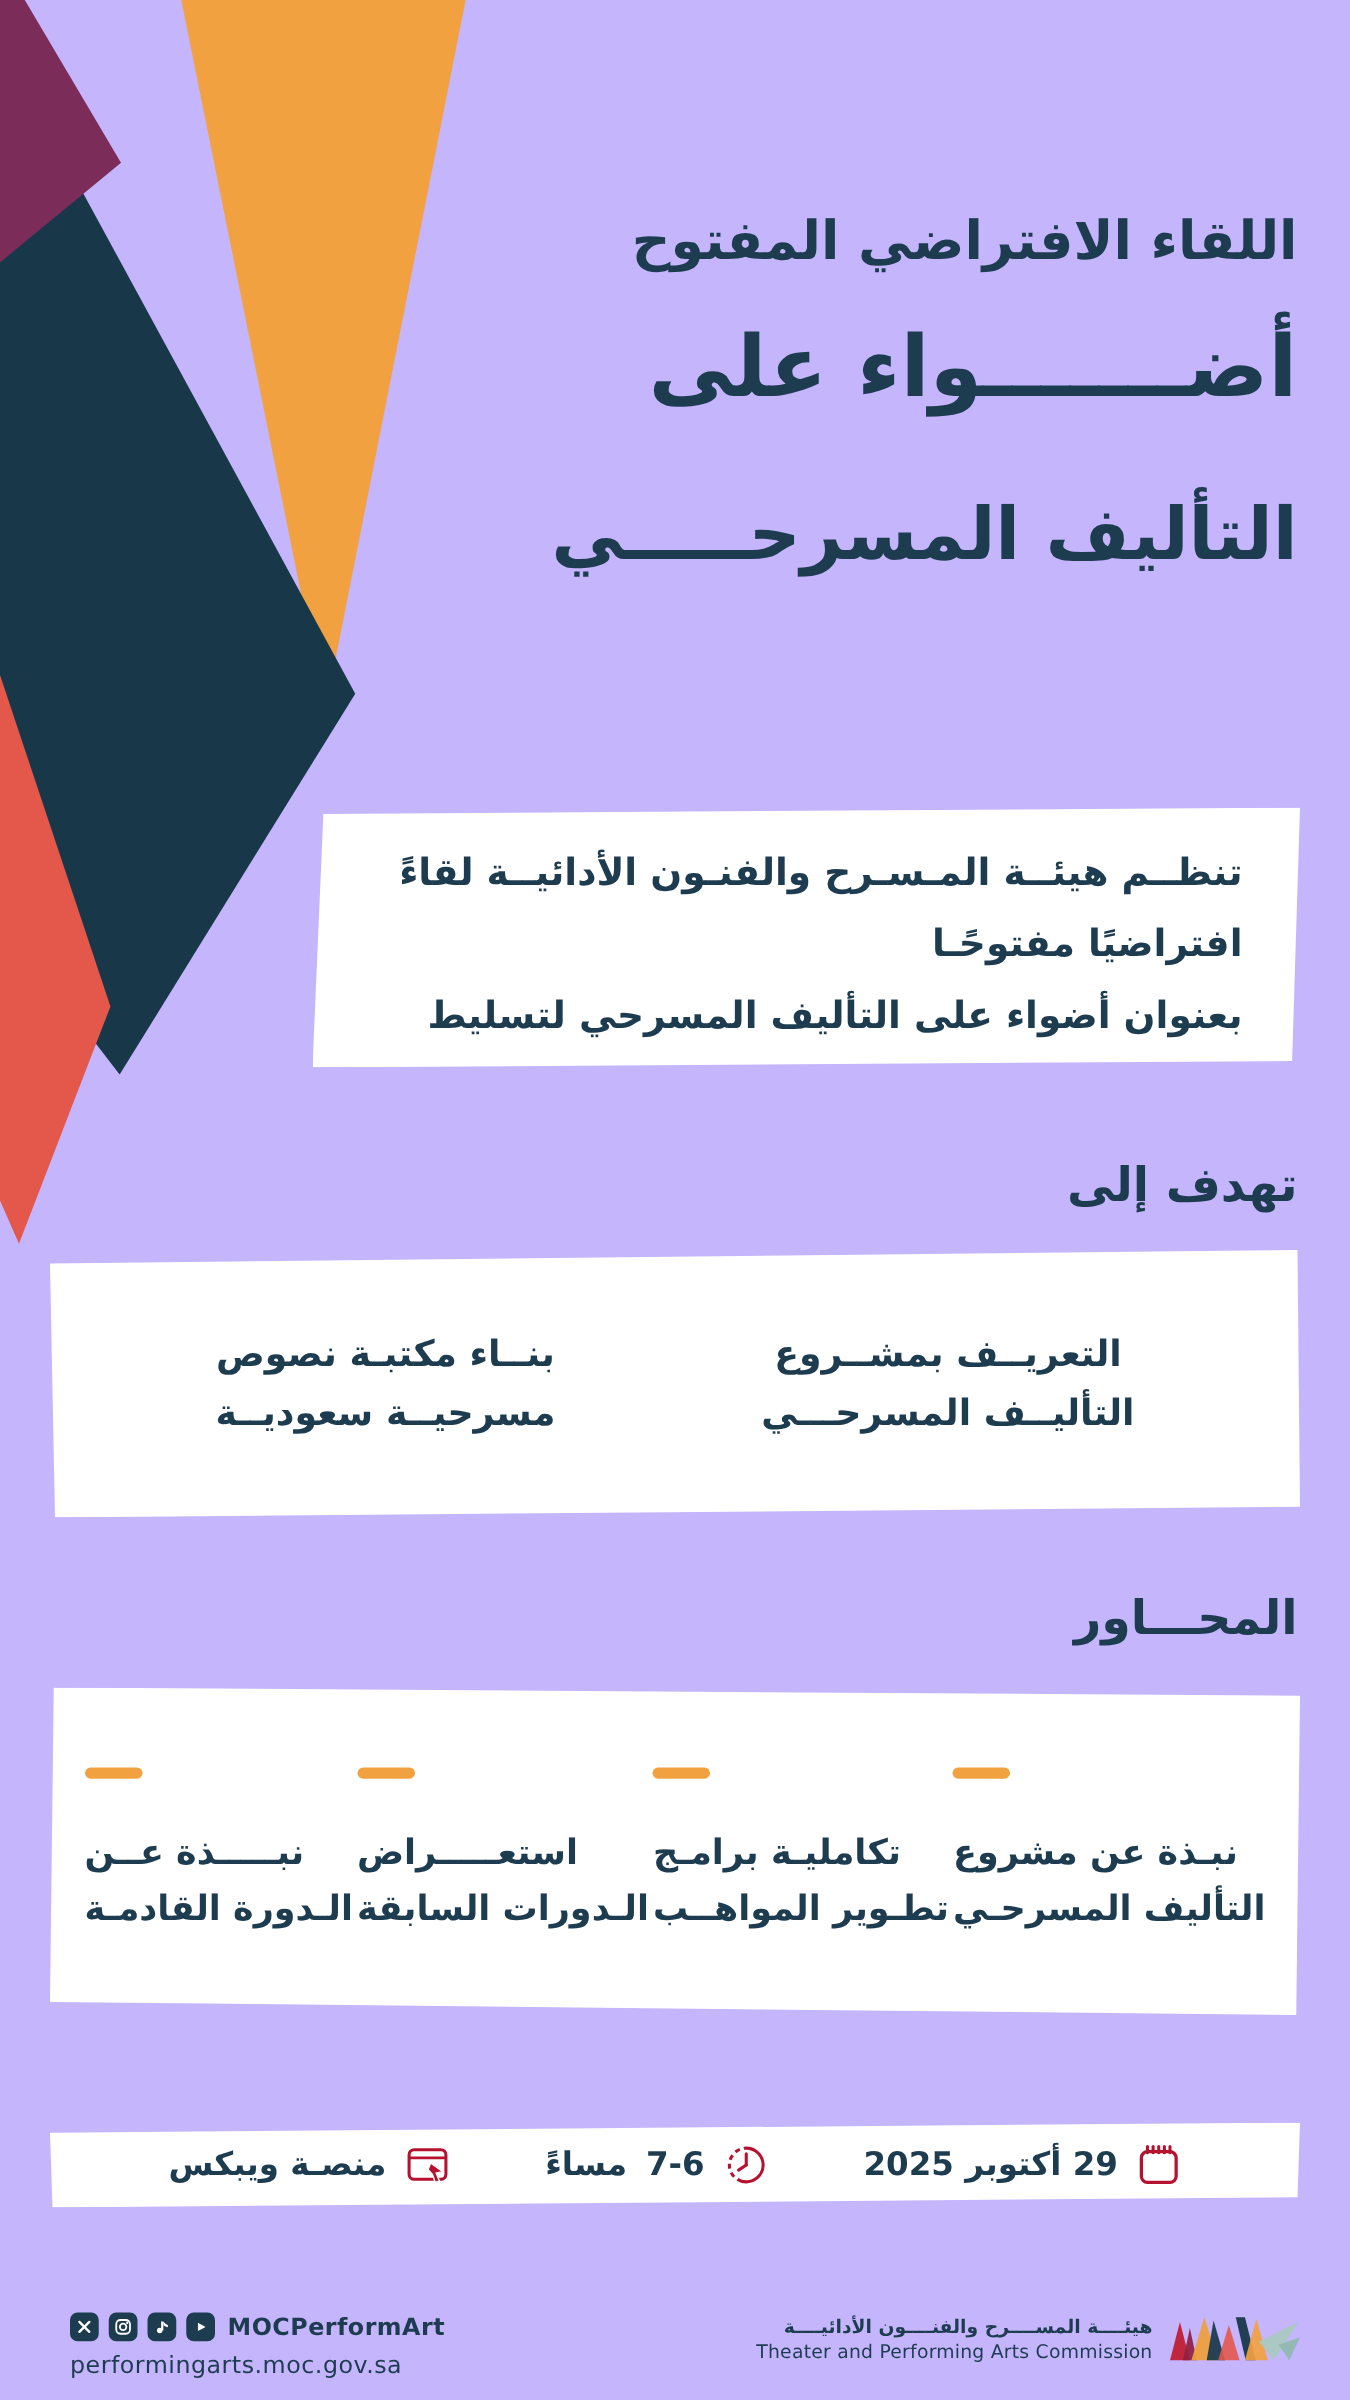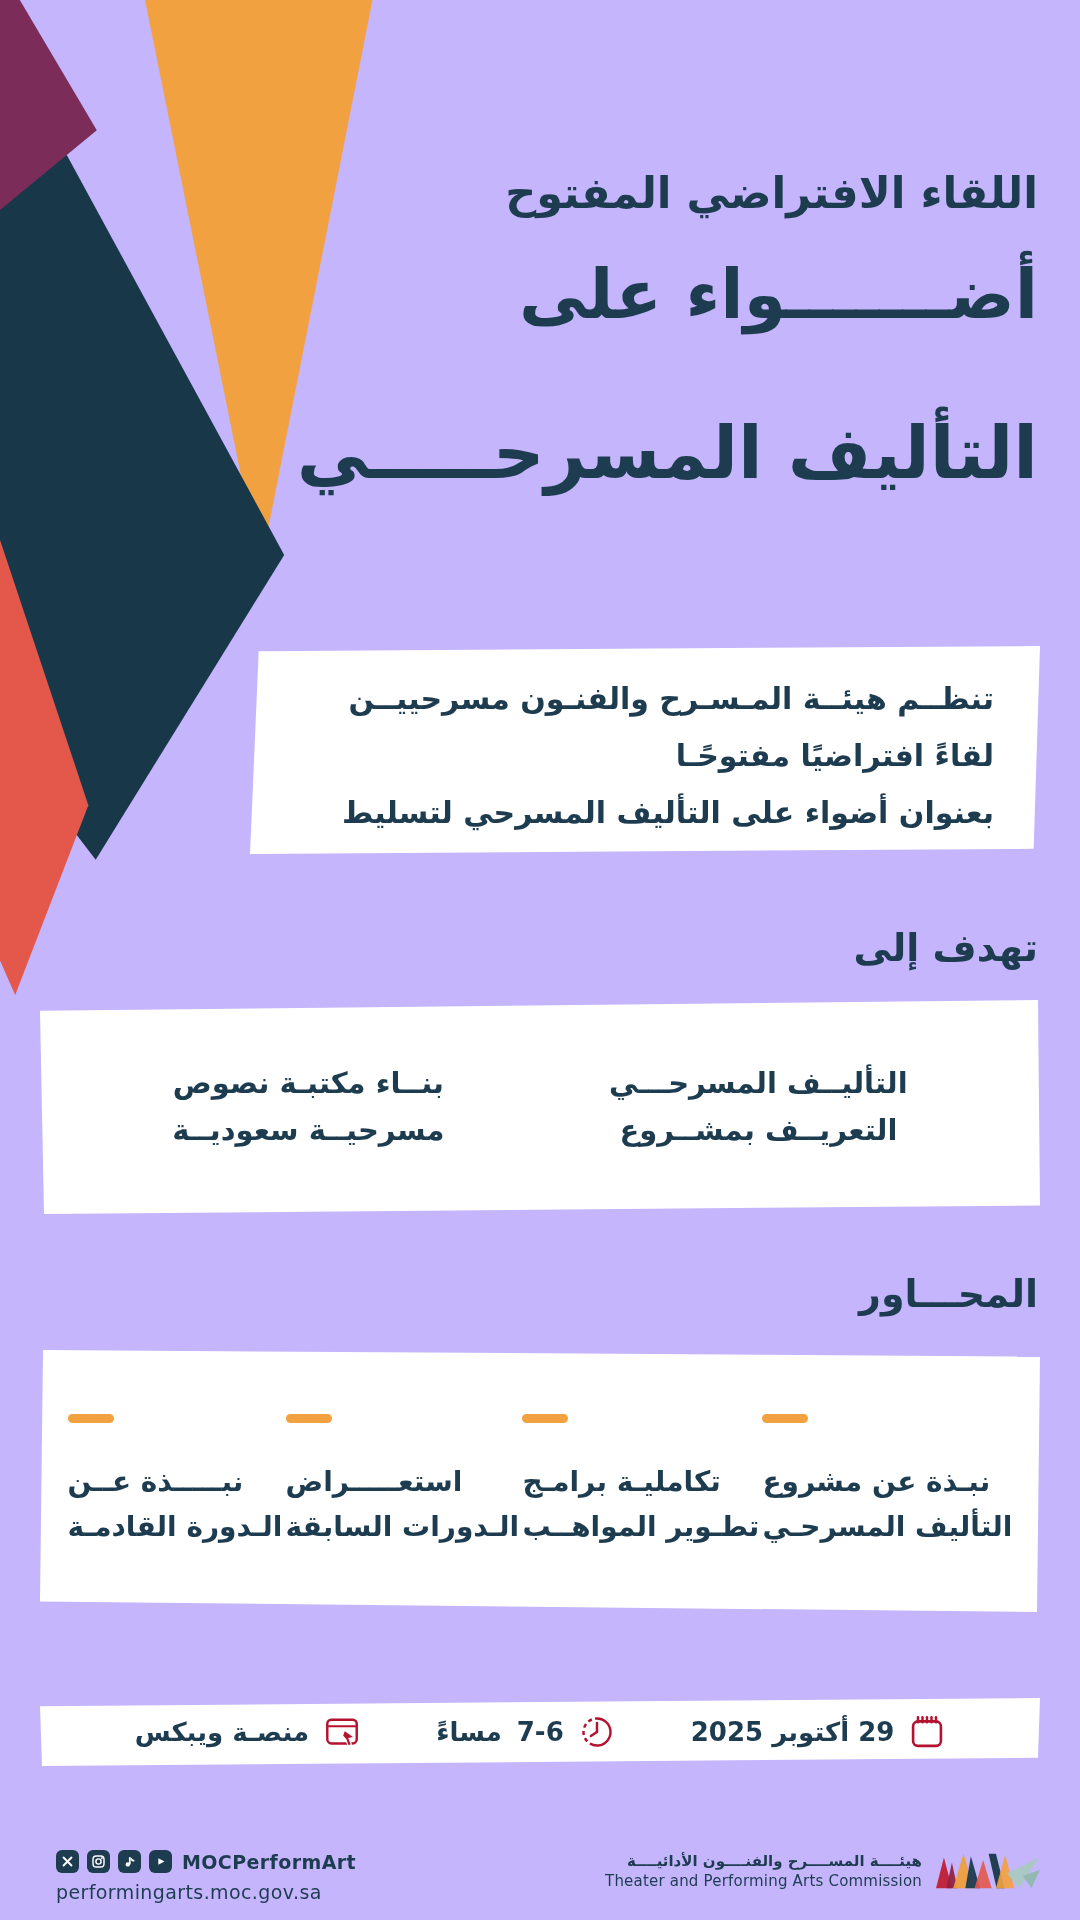--- a/index.html
+++ b/index.html
@@ -19,22 +19,22 @@
   .shape-orange{left:130px;top:0;width:250px;height:570px;background:#f2a140;
     clip-path:polygon(6% 0,97% 0,52% 100%);}
   .shape-red{left:0;top:540px;width:95px;height:462px;background:#e4584c;
     clip-path:polygon(0 0,93% 57.4%,16% 98.5%,0 91%);}
 
   
   .kicker{position:absolute;right:42px;top:168px;width:700px;
     font-size:43px;font-weight:700;text-align:right;direction:rtl;}
   .title-line1{position:absolute;right:42px;top:258px;width:760px;
     font-size:68px;font-weight:700;text-align:right;direction:rtl;line-height:1.1;}
-  .title-line2{position:absolute;right:42px;top:414px;width:760px;
-    font-size:72px;font-weight:700;text-align:right;direction:rtl;line-height:1.1;}
+  .title-line2{position:absolute;right:42px;top:396px;width:760px;
+    font-size:58px;font-weight:700;text-align:right;direction:rtl;line-height:1.1;}
 
   
   .card{position:absolute;background:#ffffff;}
   .intro-card{left:250px;top:646px;width:790px;height:208px;
     clip-path:polygon(1.1% 2.5%,100% 0,99.2% 97.5%,0 100%);
     padding:24px 46px 0 40px;}
   .intro-text{direction:rtl;text-align:right;font-size:30px;font-weight:700;
     line-height:57px;}
 
   .section-heading{position:absolute;right:42px;font-size:38px;font-weight:700;
@@ -90,30 +90,30 @@
   <div class="shape shape-orange"></div>
   <div class="shape shape-navy"></div>
   <div class="shape shape-purple"></div>
   <div class="shape shape-red"></div>
 
   <div class="kicker">اللقاء الافتراضي المفتوح</div>
   <div class="title-line1">أضـــــــواء على</div>
   <div class="title-line2">التأليف المسرحـــــي</div>
 
   <div class="card intro-card">
-    <div class="intro-text">تنظــم هيئــة المـسـرح والفنـون مسرحييــن لقاءً افتراضيًا مفتوحًـا</div>
+    <div class="intro-text">تنظــم هيئــة المـسـرح والفنـون الأدائيــة لقاءً افتراضيًا مفتوحًـا</div>
     <div class="intro-text">بعنوان أضواء على التأليف المسرحي لتسليط الضوء على مشروع</div>
     <div class="intro-text">التأليف المسرحي.</div>
   </div>
 
   <div class="section-heading goals-heading">تهدف إلى</div>
   <div class="card goals-card">
     <div class="goal-cell">
+      <div>التعريــف بمشــروع</div>
       <div>التأليــف المسرحـــي</div>
-      <div>التعريــف بمشــروع</div>
     </div>
     <div class="goal-cell">
       <div>بنــاء مكتبـة نصوص</div>
       <div>مسرحيــة سعوديــة</div>
     </div>
   </div>
 
   <div class="section-heading topics-heading">المحـــاور</div>
   <div class="card topics-card">
     <div class="topic-cell">

